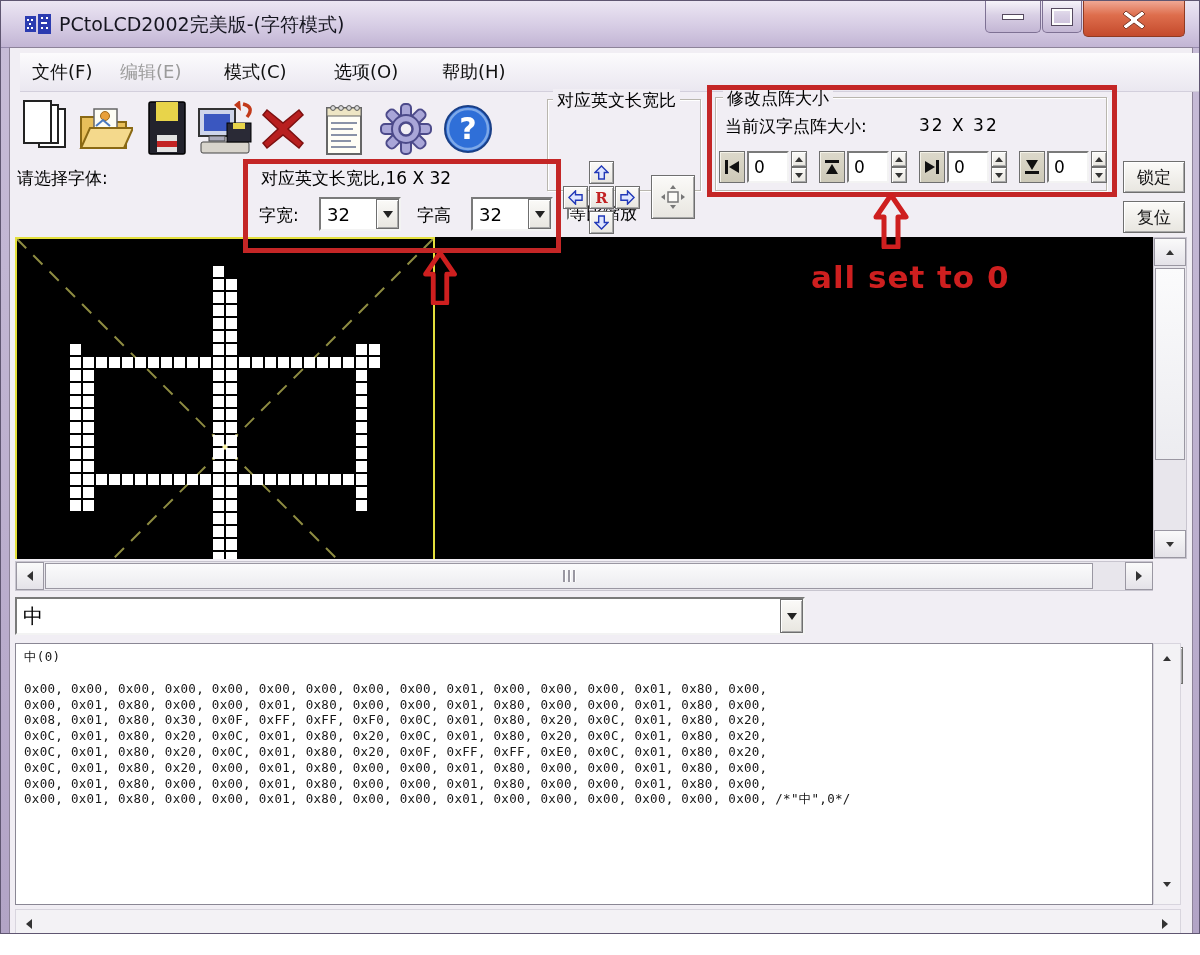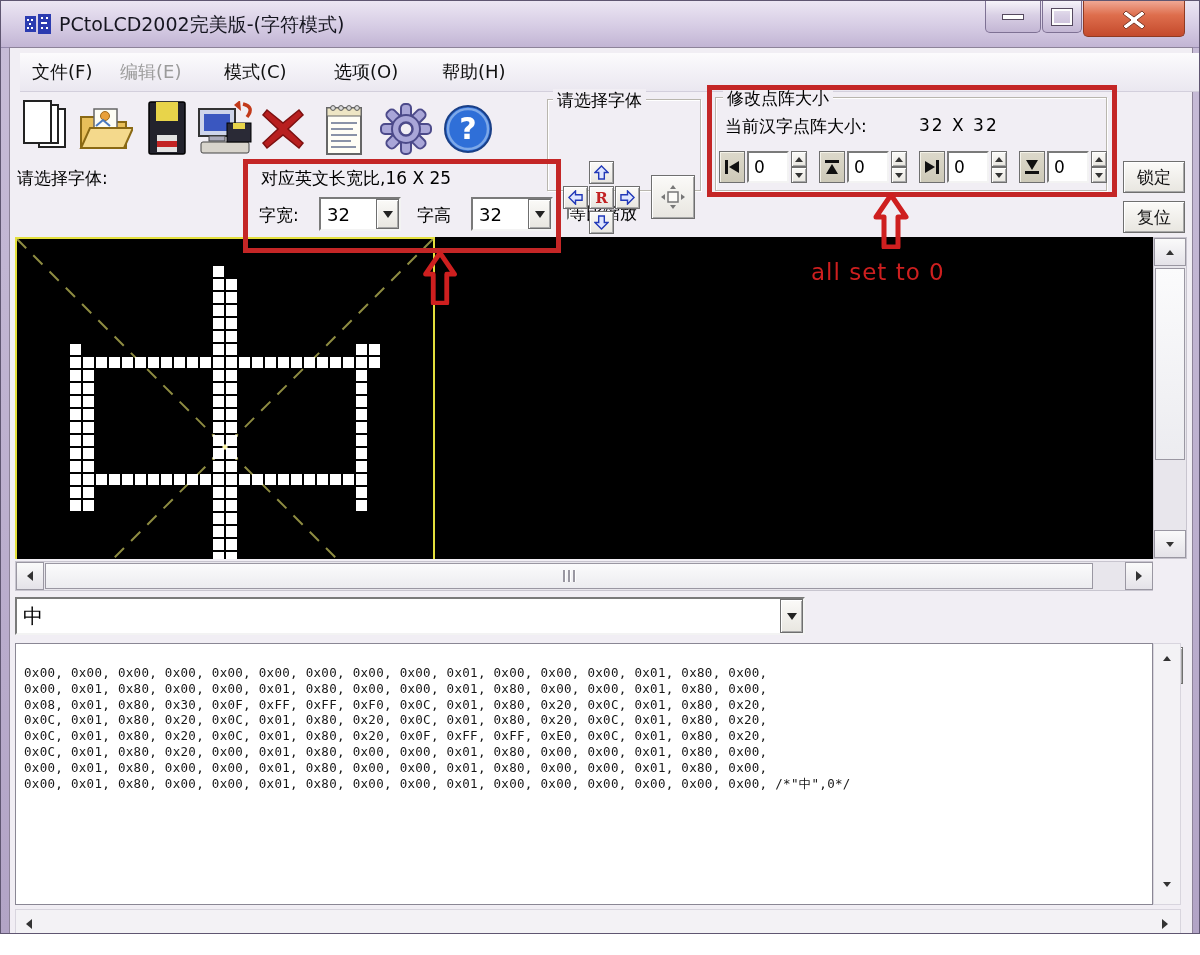--- a/index.html
+++ b/index.html
@@ -27,21 +27,21 @@
   .combo .drop{width:23px;display:flex;align-items:center;justify-content:center;}
   .tri-dn{width:0;height:0;border-left:5px solid transparent;border-right:5px solid transparent;border-top:7px solid #222;}
   .tri-up-s{width:0;height:0;border-left:4px solid transparent;border-right:4px solid transparent;border-bottom:5px solid #333;}
   .tri-dn-s{width:0;height:0;border-left:4px solid transparent;border-right:4px solid transparent;border-top:5px solid #333;}
   .tri-l-s{width:0;height:0;border-top:5px solid transparent;border-bottom:5px solid transparent;border-right:6px solid #333;}
   .tri-r-s{width:0;height:0;border-top:5px solid transparent;border-bottom:5px solid transparent;border-left:6px solid #333;}
   .label{font-size:17px;color:#000;white-space:nowrap;}
   .groupbox{border:1px solid #b9b6ae;box-shadow:1px 1px 0 #ffffff, inset 1px 1px 0 #ffffff;box-sizing:border-box;}
   .legend{position:absolute;background:#f1eef4;padding:0 4px;font-size:17px;color:#000;white-space:nowrap;}
   .redbox{border:5px solid #c42626;box-sizing:border-box;z-index:8;pointer-events:none;}
-  .redtext{color:#ce1f1f;font-weight:normal;font-size:23px;letter-spacing:1px;z-index:10;white-space:nowrap;}
+  .redtext{color:#ce1f1f;font-weight:bold;font-size:31px;letter-spacing:1px;z-index:10;white-space:nowrap;}
   
   .canvas{left:14px;top:236px;width:1138px;height:322px;background:#000;overflow:hidden;}
   .editarea{position:absolute;left:0;top:0;width:420px;height:420px;border:2px solid #e3df3c;box-sizing:border-box;}
   .px{position:absolute;width:11px;height:11px;background:#fff;}
   
   .sb-track{background:#e8e6ec;border:1px solid #c8c5cf;box-sizing:border-box;}
   .sb-btn{position:absolute;display:flex;align-items:center;justify-content:center;background:linear-gradient(180deg,#fafafa,#e4e2e8);border:1px solid #9a97a2;box-sizing:border-box;}
   .sb-thumb{position:absolute;background:linear-gradient(180deg,#fbfbfc,#ececf0);border:1px solid #9a97a2;box-sizing:border-box;}
   .grip{display:flex;gap:3px;align-items:center;justify-content:center;height:100%;}
   .grip i{display:block;width:2px;height:12px;background:#9a98a2;box-shadow:1px 0 0 #fff;}
@@ -164,42 +164,42 @@
     <circle cx="27" cy="28" r="6.5" fill="#f1eef4" stroke="#4c4a8a" stroke-width="2.5"></circle>
   </svg>
   <svg class="abs" style="left:440px;top:102px" width="54" height="52" viewBox="0 0 54 52">
     <circle cx="27" cy="26" r="23" fill="#2f6fd8" stroke="#1a3f86" stroke-width="2"></circle>
     <circle cx="27" cy="26" r="20" fill="none" stroke="#9ec0f0" stroke-width="2.5" opacity="0.7"></circle>
     <text x="27" y="36" font-size="30" font-weight="bold" fill="#fff" text-anchor="middle">?</text>
   </svg>
 
   <div class="abs label" style="left:16px;top:166px">请选择字体:</div>
 
-  <div class="abs label" style="left:260px;top:166px">对应英文长宽比,16 X 25</div>
+  <div class="abs label" style="left:260px;top:166px">对应英文长宽比,16 X 32</div>
   <div class="abs label" style="left:258px;top:203px">字宽:</div>
   <div class="abs combo sunken" style="left:318px;top:196px;width:82px;height:34px">
     <div class="val">32</div>
     <div class="drop raised">
         <span class="tri-dn"></span>
       </div>
   </div>
   <div class="abs label" style="left:416px;top:203px">字高</div>
   <div class="abs combo sunken" style="left:470px;top:196px;width:82px;height:34px">
     <div class="val">32</div>
     <div class="drop raised">
         <span class="tri-dn"></span>
       </div>
   </div>
   <div class="abs redbox" style="left:242px;top:158px;width:318px;height:94px"></div>
 
   <div class="abs sunken" style="left:566px;top:199px;width:20px;height:20px;background:#fff"></div>
   <div class="abs label" style="left:568px;top:201px">等比缩放</div>
 
   <div class="abs groupbox" style="left:546px;top:98px;width:154px;height:92px"></div>
-  <div class="abs legend" style="left:552px;top:88px">请选择字体</div>
+  <div class="abs legend" style="left:552px;top:88px">对应英文长宽比</div>
   <div class="abs raised btn" style="left:588px;top:112px;width:25px;height:23px">
     <svg width="15" height="15" viewBox="0 0 16 16">
         <polygon points="8,1 15,8 11,8 11,15 5,15 5,8 1,8" fill="#dfe6ff" stroke="#2239b8" stroke-width="1.5"></polygon>
       </svg>
   </div>
   <div class="abs raised btn" style="left:562px;top:137px;width:25px;height:23px">
     <svg width="15" height="15" viewBox="0 0 16 16">
         <polygon points="1,8 8,1 8,5 15,5 15,11 8,11 8,15" fill="#dfe6ff" stroke="#2239b8" stroke-width="1.5"></polygon>
       </svg>
   </div>
@@ -506,20 +506,21 @@
     <div class="val" style="font-size:20px">中</div>
     <div class="drop raised">
         <span class="tri-dn"></span>
       </div>
   </div>
   <div class="abs raised btn focusbtn" style="left:816px;top:598px;width:120px;height:37px;font-size:19px">生成字模</div>
   <div class="abs raised btn" style="left:948px;top:598px;width:114px;height:37px;font-size:19px">保存字模</div>
   <div class="abs raised btn" style="left:1068px;top:598px;width:114px;height:37px;font-size:19px">清除数据</div>
 
   <div class="abs hexpanel">
+    <div class="mono">中(0)</div>
     <div class="mono" style="margin-top:16px"><div class="hexline">0x00, 0x00, 0x00, 0x00, 0x00, 0x00, 0x00, 0x00, 0x00, 0x01, 0x00, 0x00, 0x00, 0x01, 0x80, 0x00,</div><div class="hexline">0x00, 0x01, 0x80, 0x00, 0x00, 0x01, 0x80, 0x00, 0x00, 0x01, 0x80, 0x00, 0x00, 0x01, 0x80, 0x00,</div><div class="hexline">0x08, 0x01, 0x80, 0x30, 0x0F, 0xFF, 0xFF, 0xF0, 0x0C, 0x01, 0x80, 0x20, 0x0C, 0x01, 0x80, 0x20,</div><div class="hexline">0x0C, 0x01, 0x80, 0x20, 0x0C, 0x01, 0x80, 0x20, 0x0C, 0x01, 0x80, 0x20, 0x0C, 0x01, 0x80, 0x20,</div><div class="hexline">0x0C, 0x01, 0x80, 0x20, 0x0C, 0x01, 0x80, 0x20, 0x0F, 0xFF, 0xFF, 0xE0, 0x0C, 0x01, 0x80, 0x20,</div><div class="hexline">0x0C, 0x01, 0x80, 0x20, 0x00, 0x01, 0x80, 0x00, 0x00, 0x01, 0x80, 0x00, 0x00, 0x01, 0x80, 0x00,</div><div class="hexline">0x00, 0x01, 0x80, 0x00, 0x00, 0x01, 0x80, 0x00, 0x00, 0x01, 0x80, 0x00, 0x00, 0x01, 0x80, 0x00,</div><div class="hexline">0x00, 0x01, 0x80, 0x00, 0x00, 0x01, 0x80, 0x00, 0x00, 0x01, 0x00, 0x00, 0x00, 0x00, 0x00, 0x00, /*"中",0*/</div></div>
   </div>
 
   <div class="abs flat-sb" style="left:1152px;top:642px;width:28px;height:262px">
     <span class="tri-up-s" style="position:absolute;left:9px;top:12px"></span>
     <span class="tri-dn-s" style="position:absolute;left:9px;top:238px"></span>
   </div>
 
   <div class="abs flat-sb" style="left:14px;top:908px;width:1166px;height:28px">
     <span class="tri-l-s" style="position:absolute;left:10px;top:9px"></span>

